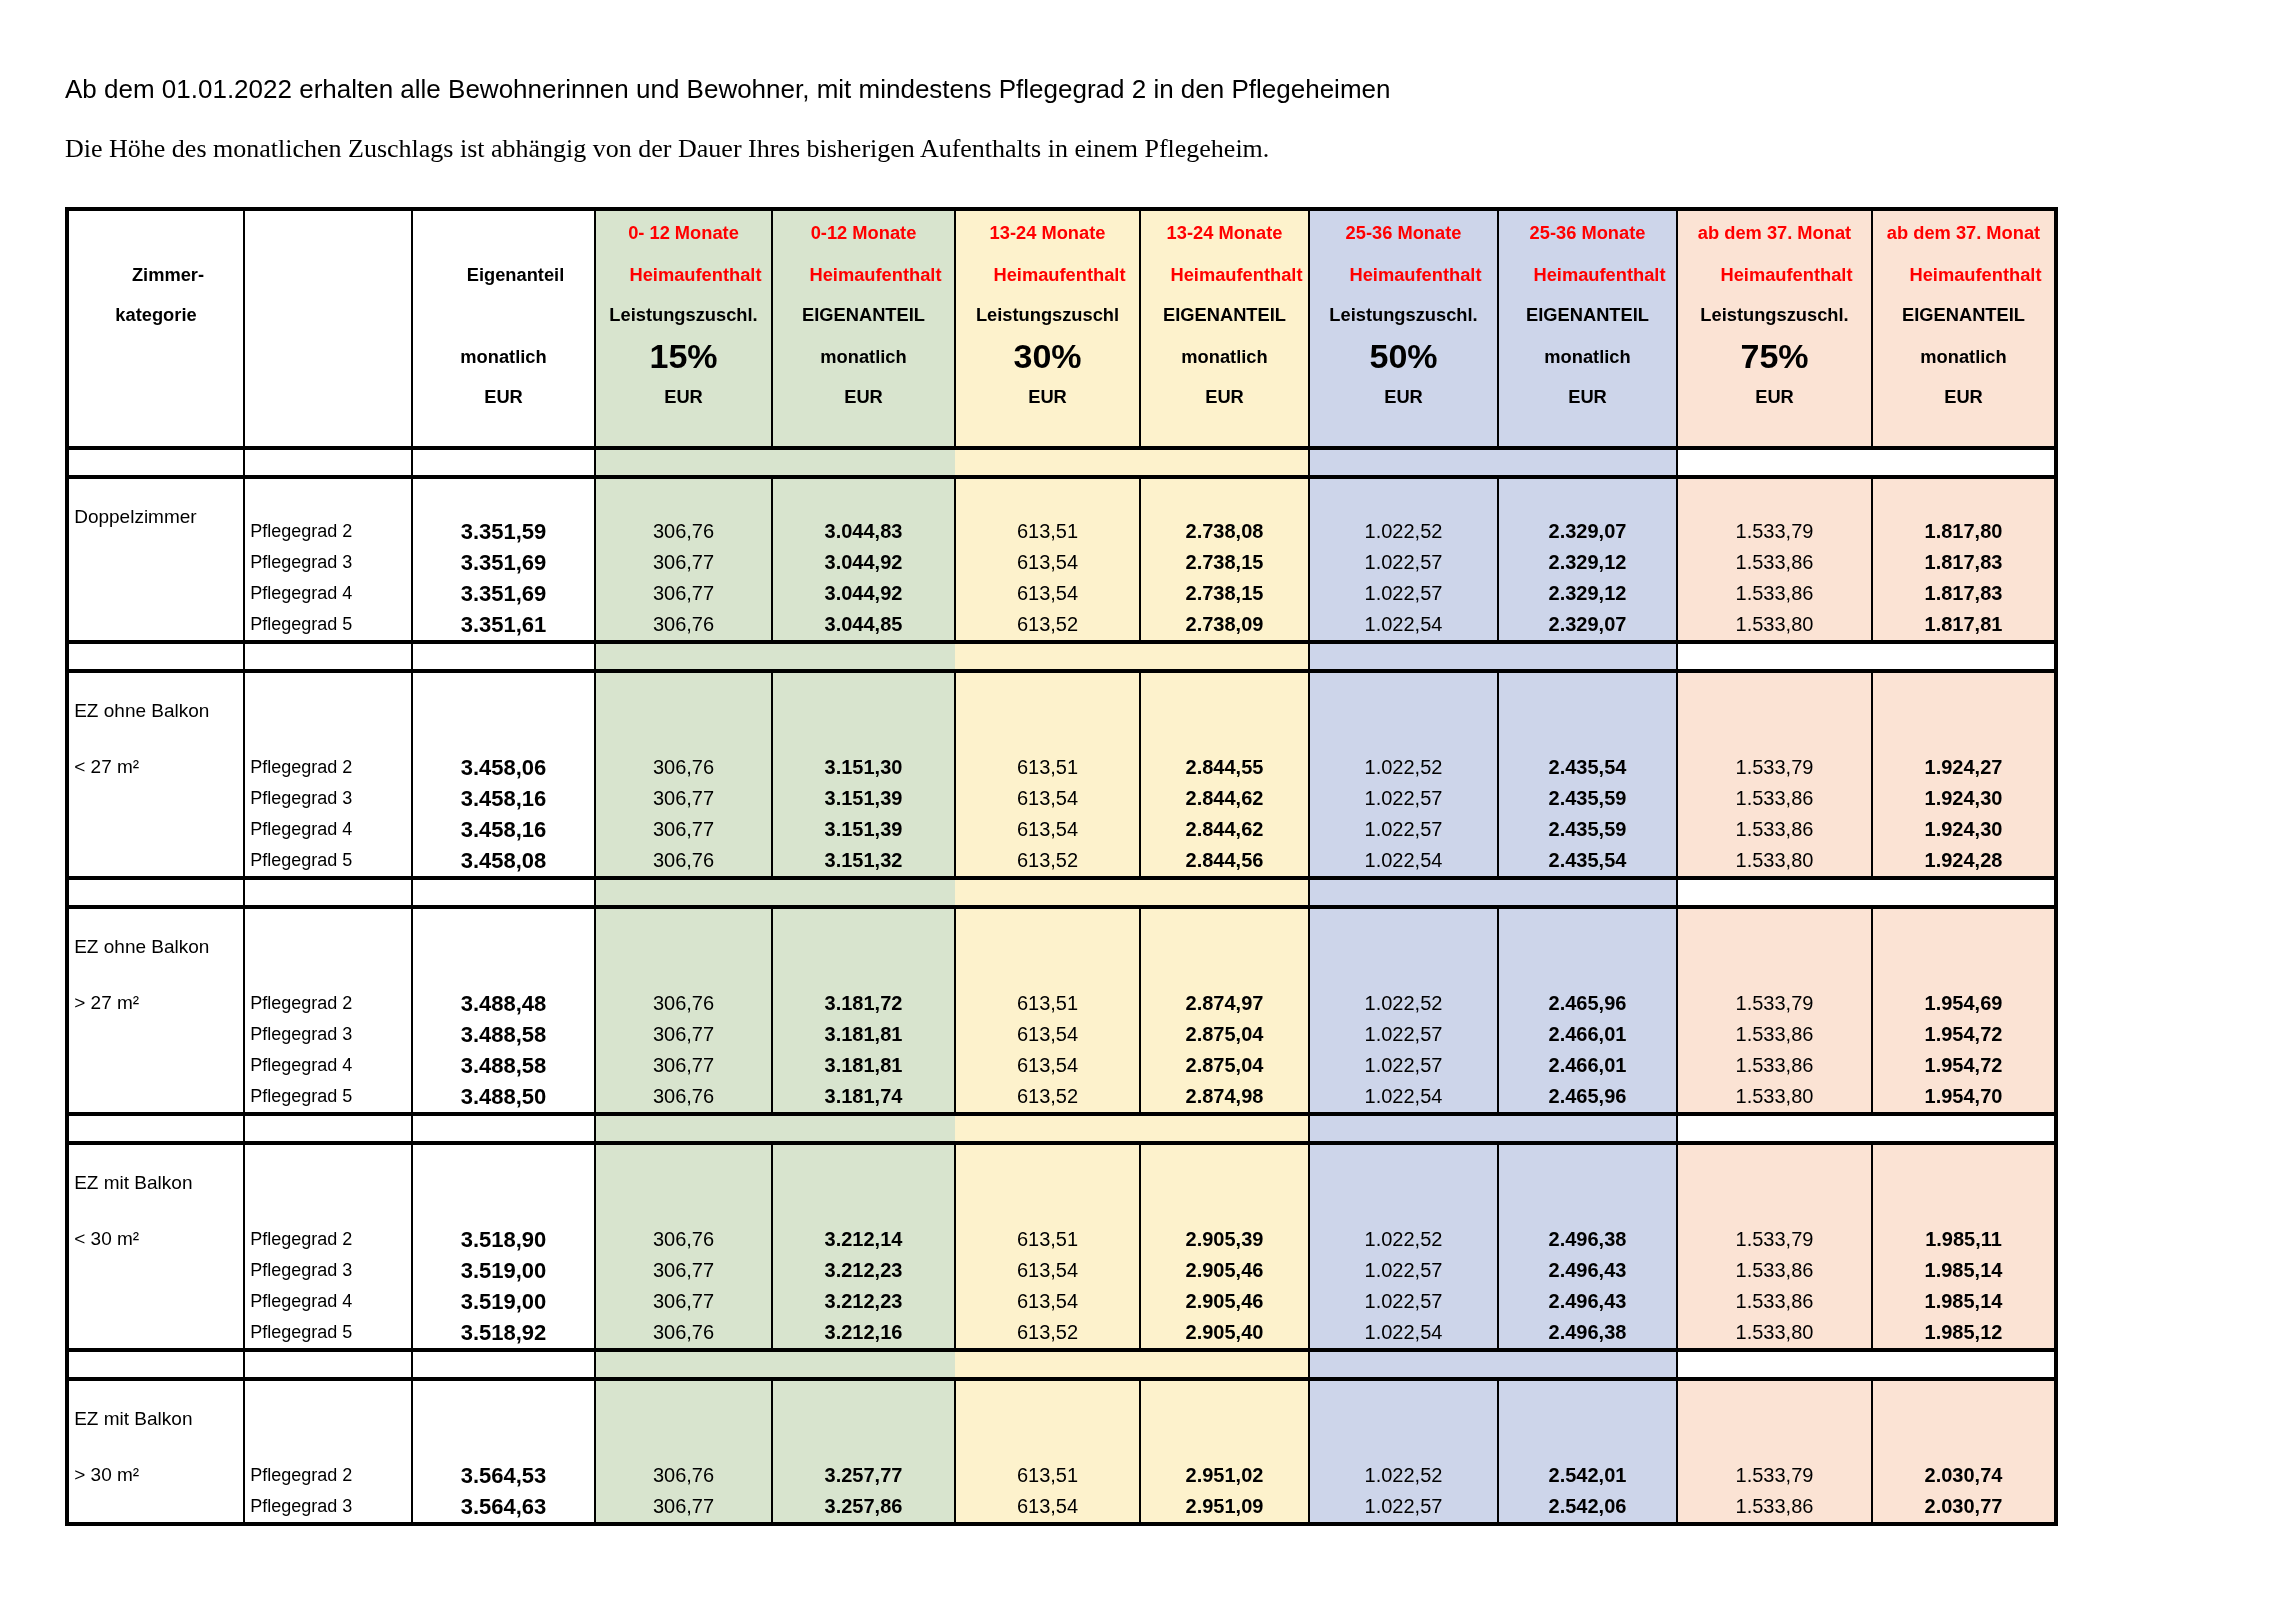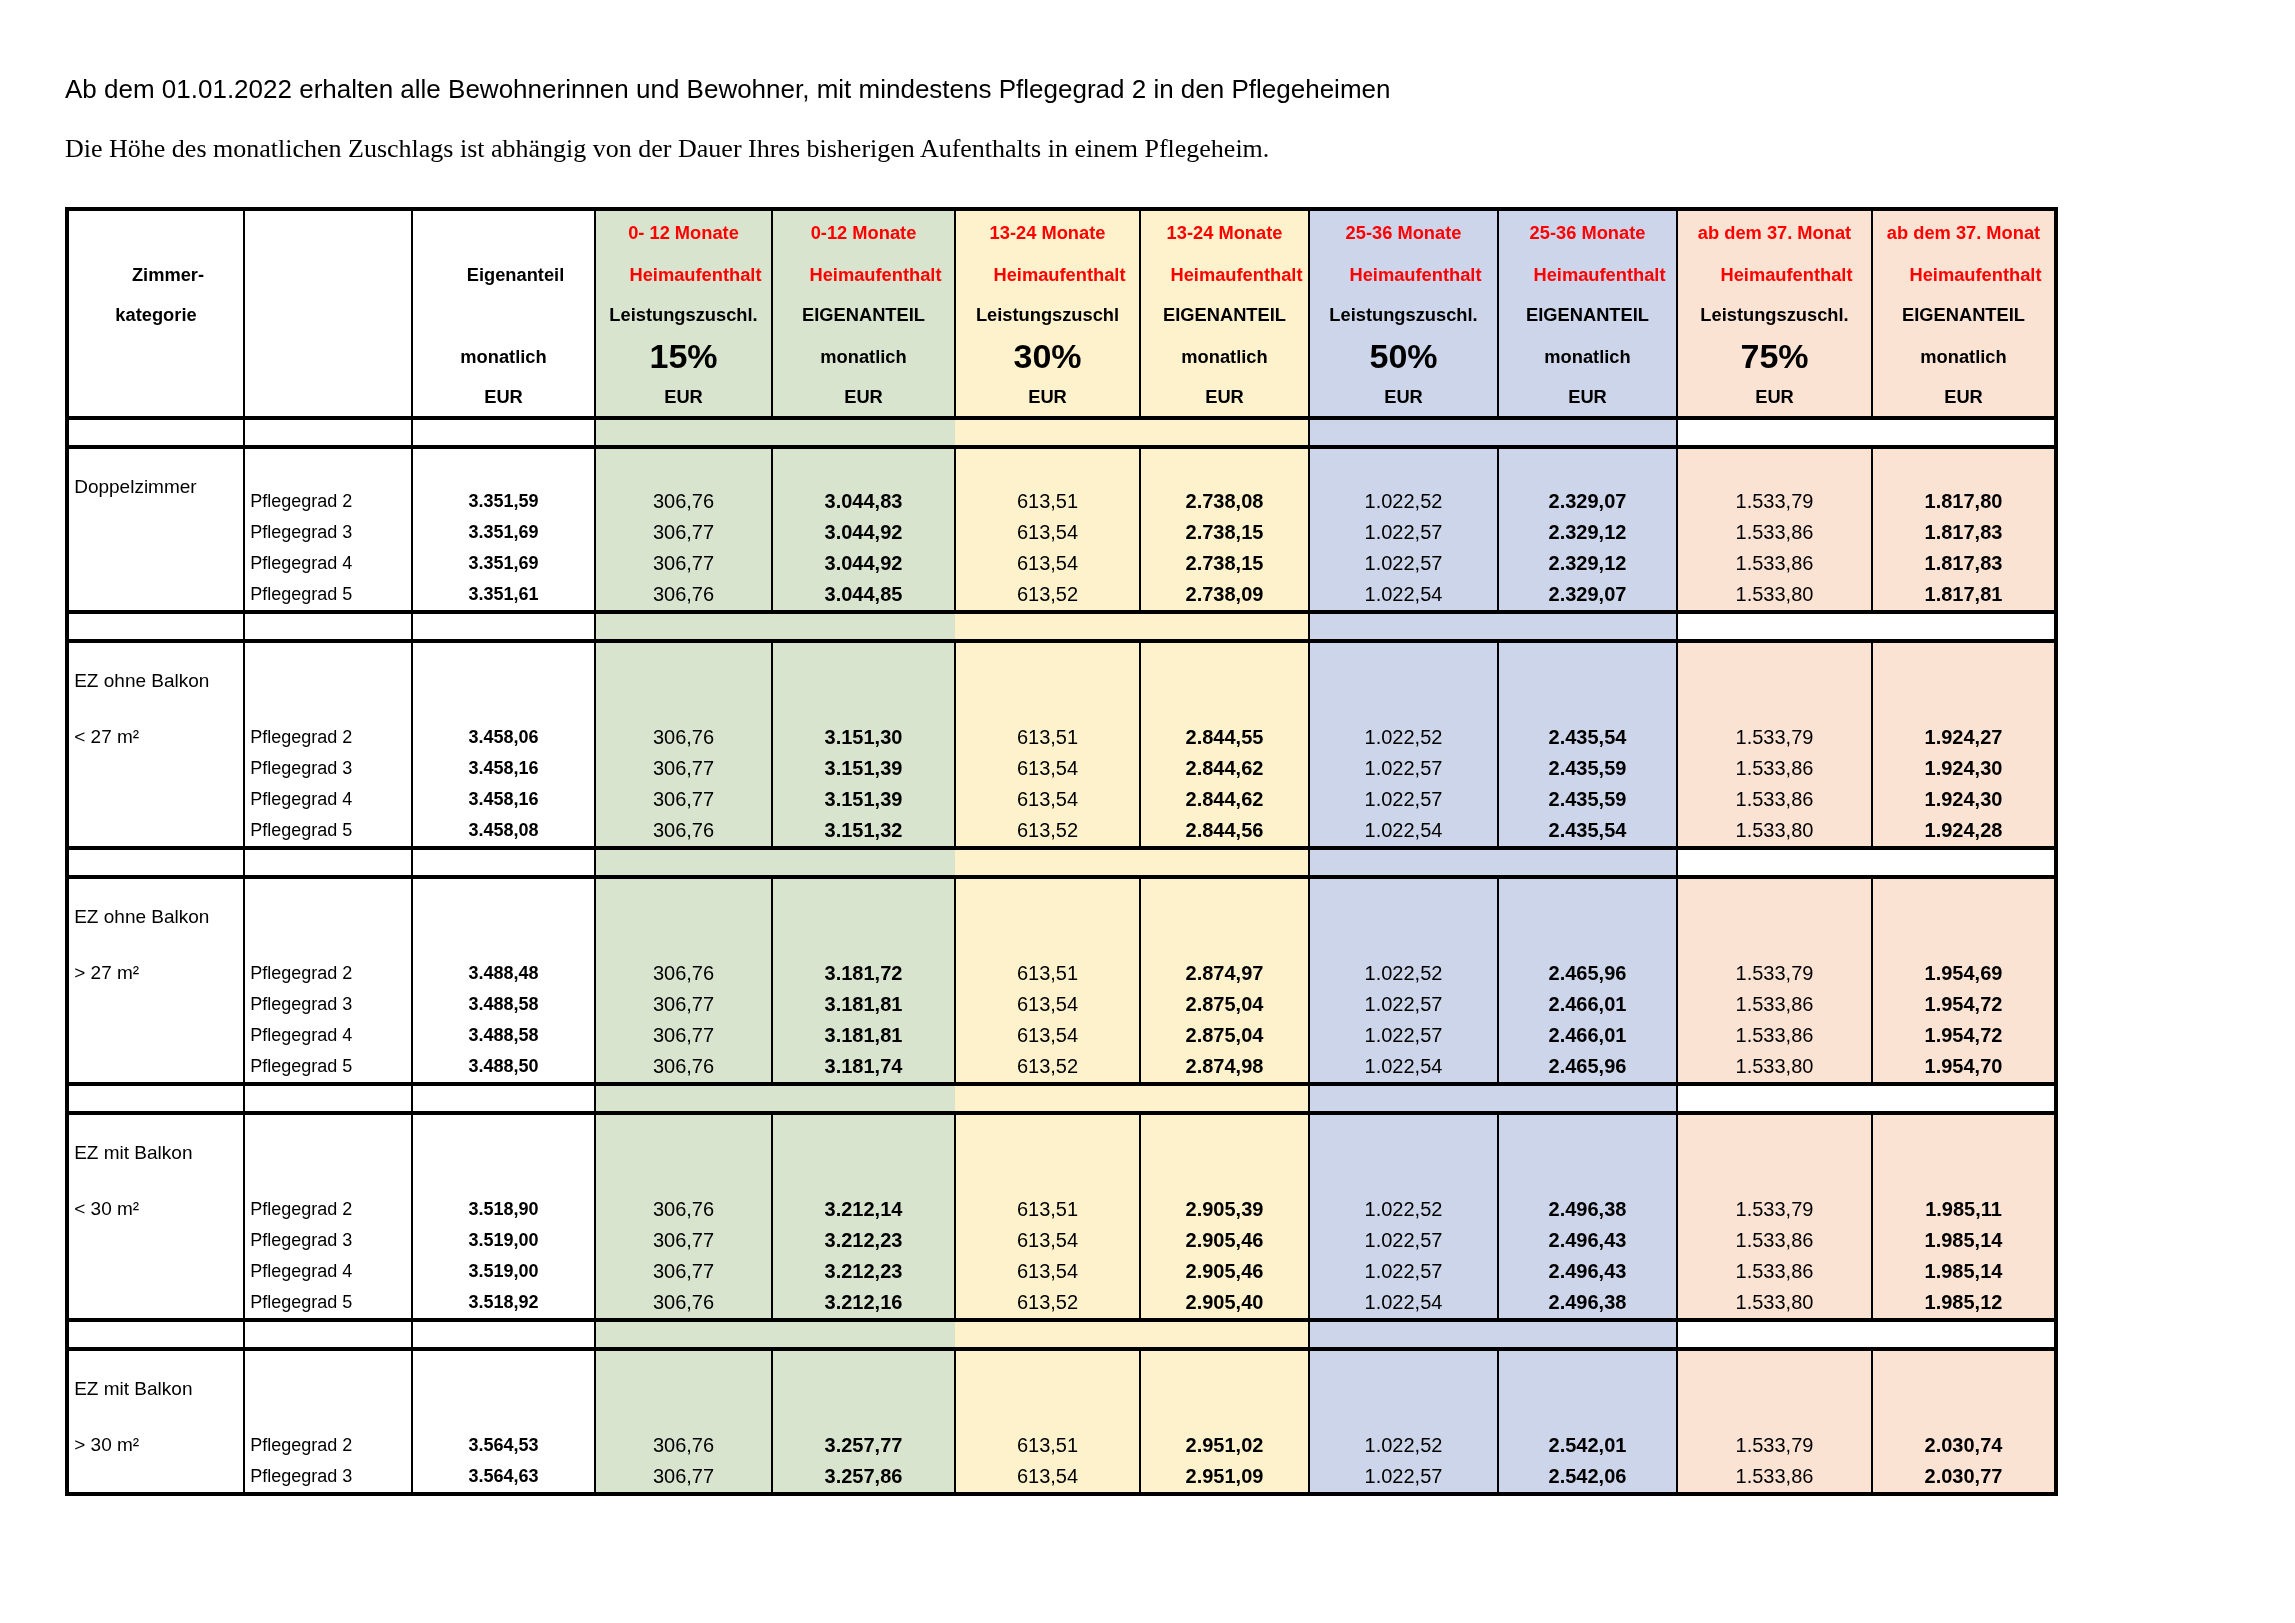--- a/index.html
+++ b/index.html
@@ -42,21 +42,21 @@
   
   .hcell{
     border:2px solid #000;
     border-top:4.6px solid #000;
     border-bottom:4.6px solid #000;
     height:203px;
   }
   .hgrid{
     display:grid;
     grid-template-rows:43px 42px 38px 45px 35px;
-    height:205px;
+    height:235px;
   }
   .hline{
     display:flex;align-items:center;justify-content:center;
     font-weight:bold;font-size:18.3px;text-align:center;
     white-space:nowrap;
   }
   .hline.red{color:var(--red);}
   .hline.pct{font-size:34px;}
   .s1{grid-row:1;} .s2{grid-row:2;padding-left:24px;} .s3{grid-row:3;} .s4{grid-row:4;} .s5{grid-row:5;}
 
@@ -85,21 +85,21 @@
   .rows{display:block;}
   .dz .rows{margin-top:37px;}
   .ez .rows{margin-top:79px;}
   .dz .bcell, .dz .rows{}
   .rrow{
     height:31px;line-height:31px;
     font-size:20px;text-align:center;white-space:nowrap;
   }
   .rrow.grade{text-align:left;padding-left:5.2px;font-size:18px;}
   .rrow.bold{font-weight:bold;}
-  .rrow.big{font-weight:bold;font-size:18px;}
+  .rrow.big{font-weight:bold;font-size:22px;}
 </style>
 </head>
 <body>
 
 <div class="page">
 
   <div class="para">
     <div>Ab dem 01.01.2022 erhalten alle Bewohnerinnen und Bewohner, mit mindestens Pflegegrad 2 in den Pflegeheimen</div>
   </div>
 

